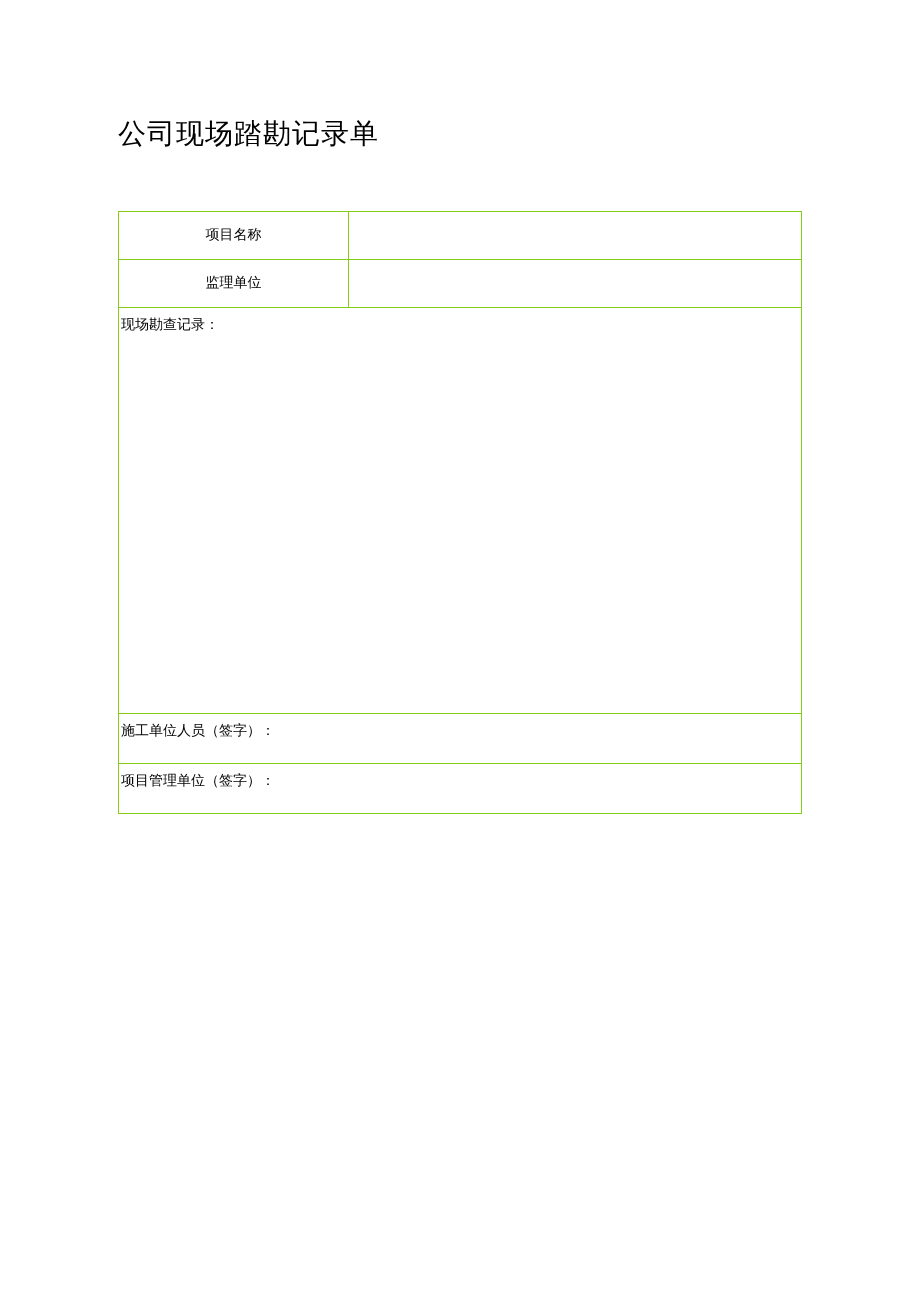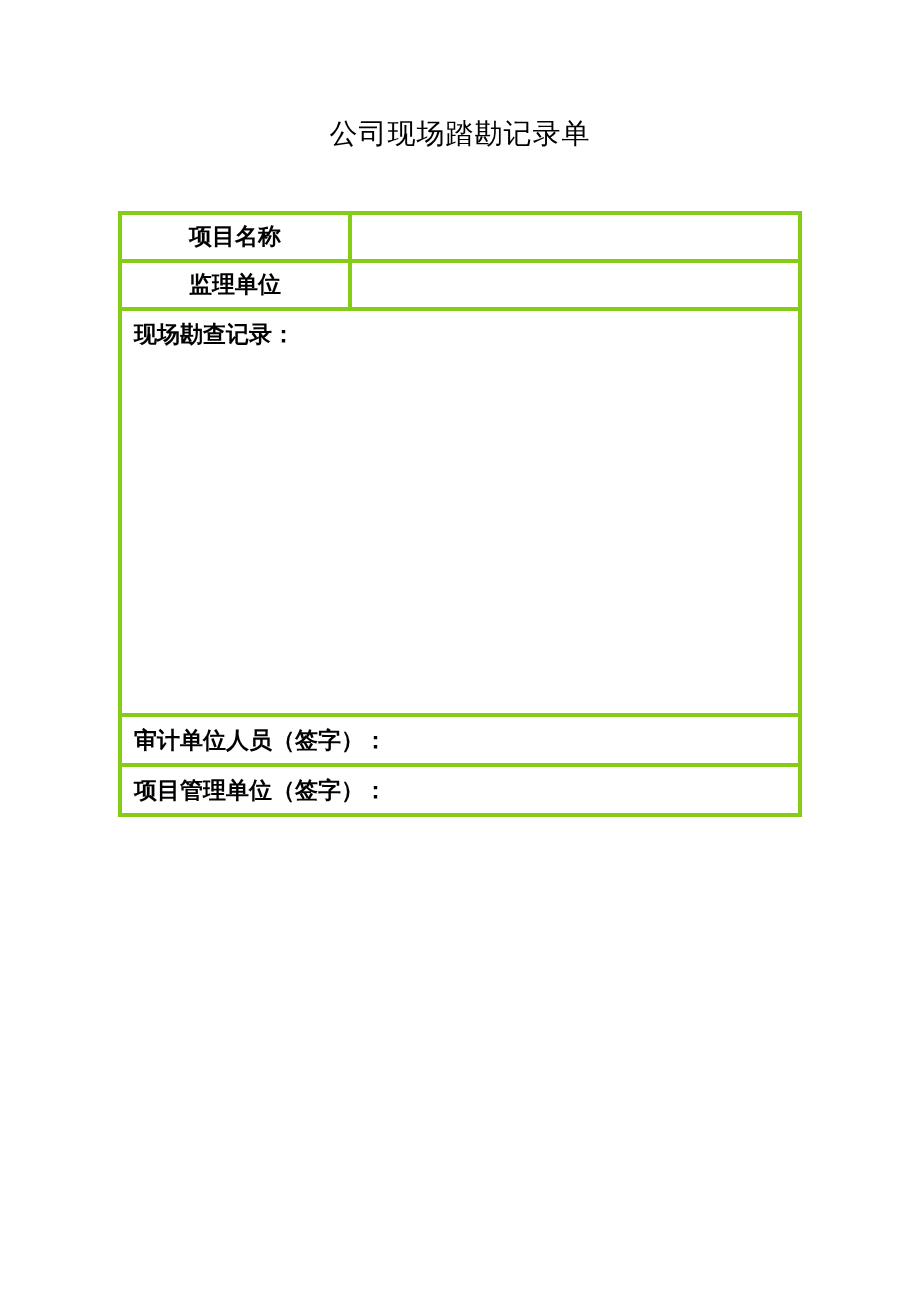--- a/index.html
+++ b/index.html
@@ -8,48 +8,46 @@
       box-sizing: border-box;
     }
     body {
       font-family: "SimSun", "宋体", serif;
       background: #ffffff;
       width: 920px;
       height: 1301px;
       padding: 115px 118px 0 118px;
     }
     .title {
-      text-align: center;
       font-size: 28px;
       font-weight: normal;
       margin-bottom: 58px;
       letter-spacing: 1px;
     }
     table {
       width: 100%;
       border-collapse: collapse;
       table-layout: fixed;
     }
     td {
-      border: 4px solid #84cc16;
-      font-size: 23px;
+      border: 1px solid #84cc16;
+      font-size: 14px;
       vertical-align: middle;
       line-height: 1.6;
-      font-weight: bold;
     }
     .label-cell {
       width: 230px;
       text-align: center;
       height: 48px;
     }
     .value-cell {
       padding-left: 6px;
     }
     .full-row {
-      padding: 6px 2px 2px 12px;
+      padding: 6px 2px 2px 2px;
       vertical-align: top;
     }
     .survey-row {
       height: 406px;
     }
     .sig-row {
       height: 50px;
     }
     .pm-sig-row {
       height: 50px;
@@ -67,19 +65,19 @@
     <td class="value-cell"></td>
   </tr>
   <tr>
     <td class="label-cell">监理单位</td>
     <td class="value-cell"></td>
   </tr>
   <tr>
     <td colspan="2" class="full-row survey-row">现场勘查记录：</td>
   </tr>
   <tr>
-    <td colspan="2" class="full-row sig-row">审计单位人员（签字）：</td>
+    <td colspan="2" class="full-row sig-row">施工单位人员（签字）：</td>
   </tr>
   <tr>
     <td colspan="2" class="full-row sig-row">项目管理单位（签字）：</td>
   </tr>
 </tbody>
   </table>
 
 </body></html>

